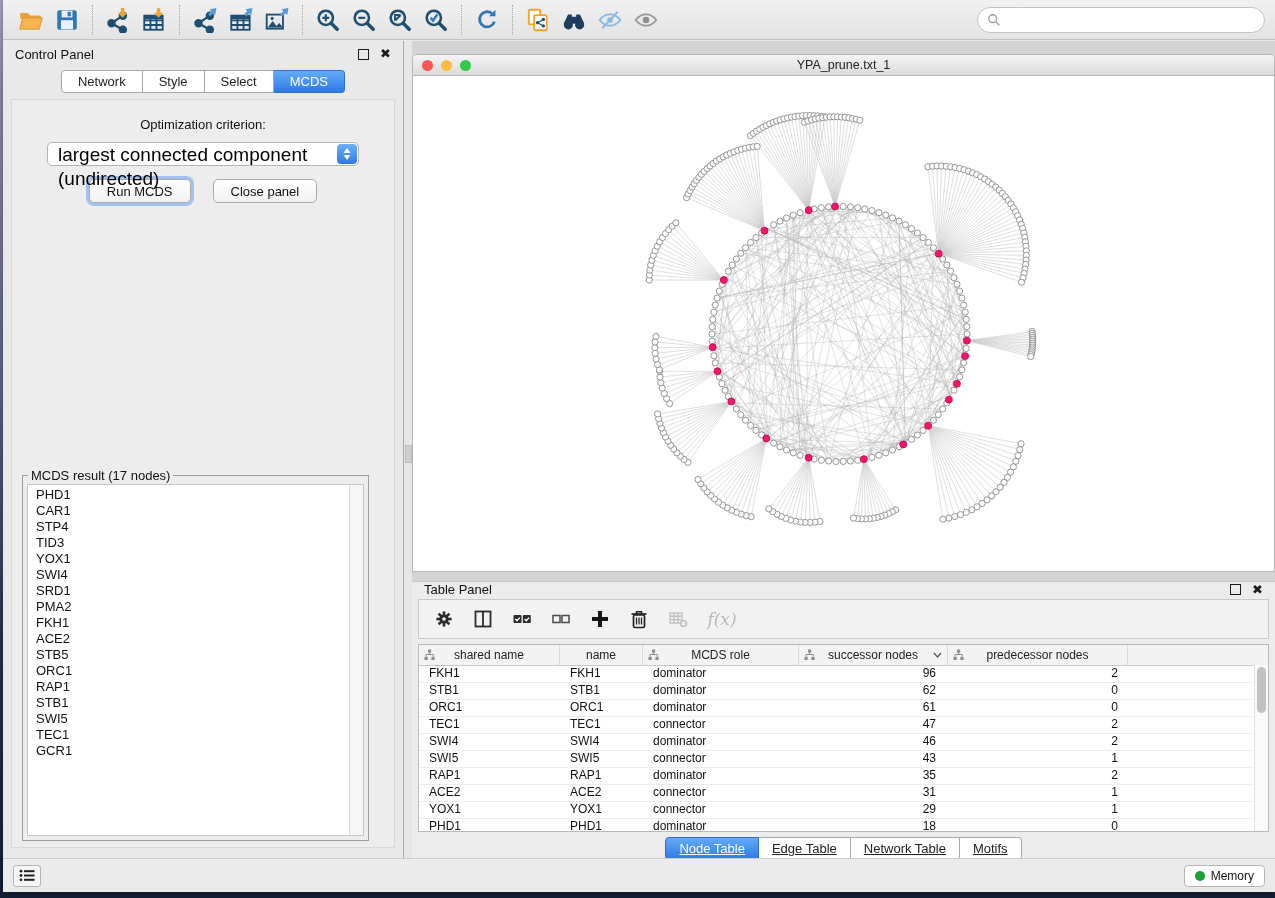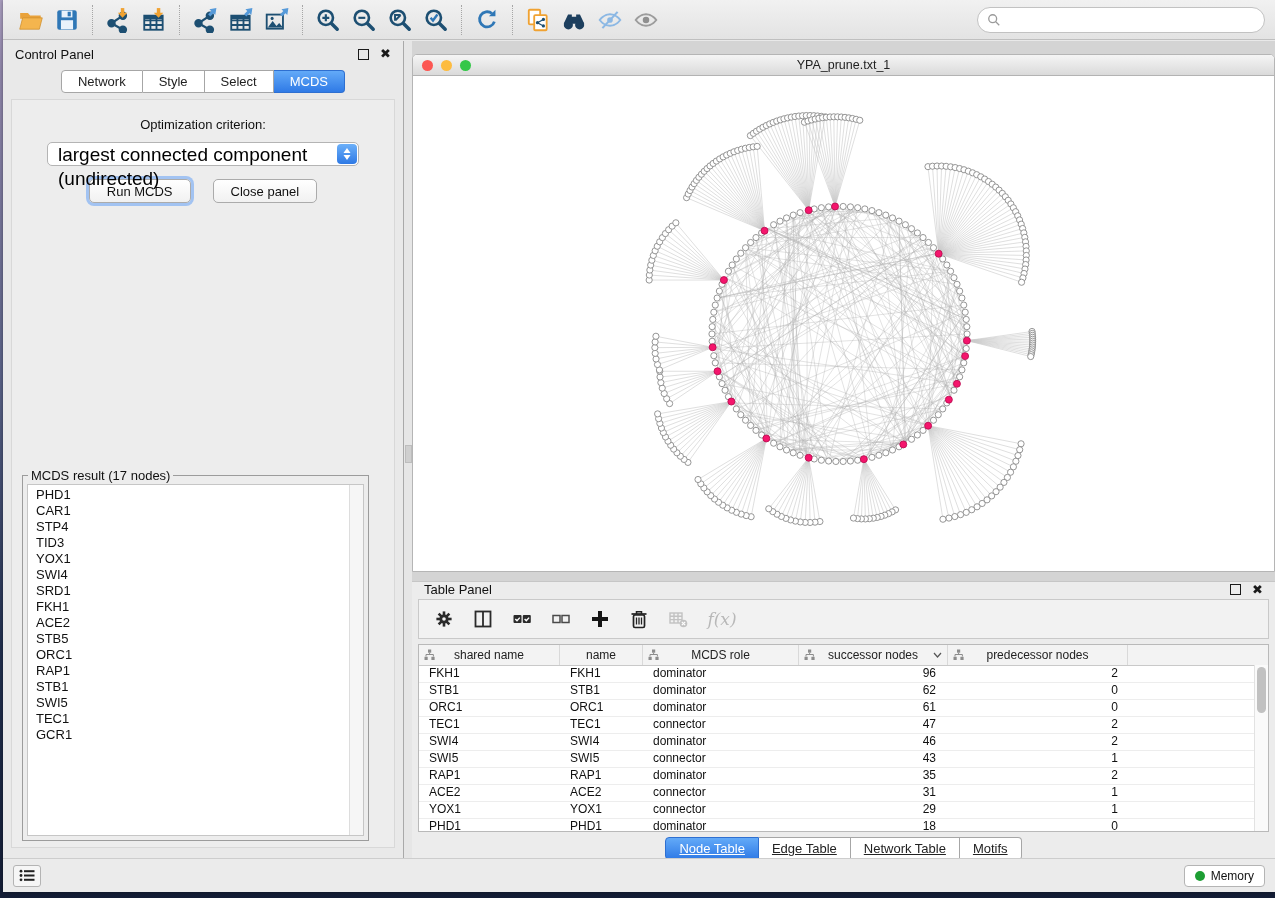--- a/index.html
+++ b/index.html
@@ -296,20 +296,21 @@
             <legend>MCDS result (17 nodes)</legend>
             <div class="list-area">
               <div class="result-list" id="result-list">
                   <div>PHD1</div>
                   <div>CAR1</div>
                   <div>STP4</div>
                   <div>TID3</div>
                   <div>YOX1</div>
                   <div>SWI4</div>
                   <div>SRD1</div>
+                  <div>PMA2</div>
                   <div>FKH1</div>
                   <div>ACE2</div>
                   <div>STB5</div>
                   <div>ORC1</div>
                   <div>RAP1</div>
                   <div>STB1</div>
                   <div>SWI5</div>
                   <div>TEC1</div>
                   <div>GCR1</div>
                 </div>

